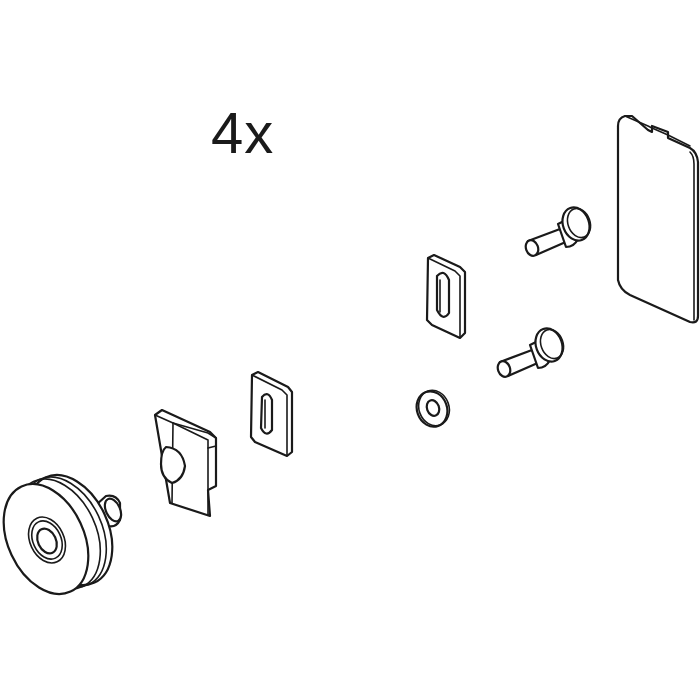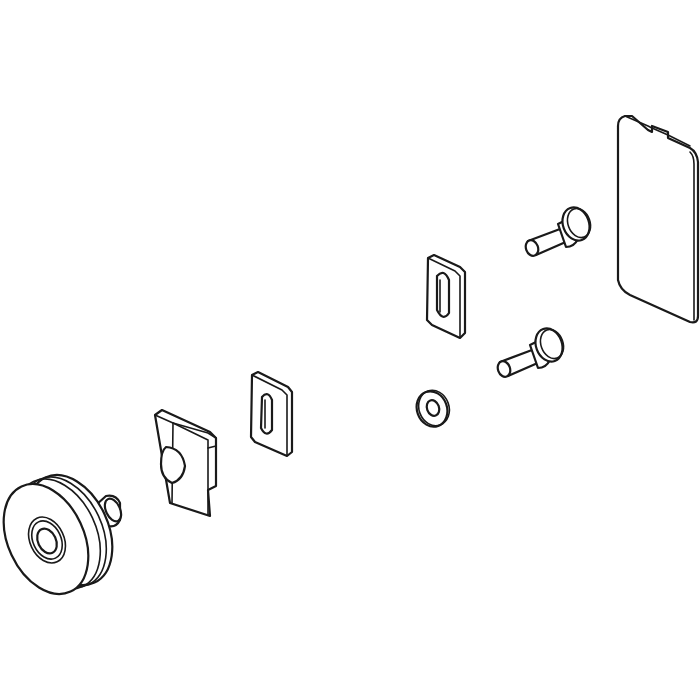--- a/index.html
+++ b/index.html
@@ -12,20 +12,21 @@
     }
     svg { position: absolute; left: 0; top: 0; }
     .ln { fill: #ffffff; stroke: #1a1a1a; stroke-width: 2.2; stroke-linejoin: round; stroke-linecap: round; }
     .ln-thin { fill: none; stroke: #1a1a1a; stroke-width: 1.6; stroke-linejoin: round; stroke-linecap: round; }
   </style>
 </head>
 <body>
 
 <div class="canvas">
 
+  <div class="qty-label">4x</div>
 
   <svg width="700" height="700" viewBox="0 0 700 700">
 
     <g>
 
       <path class="ln" d="M96,505 L106,496 Q116,494 120,503 L120,520 Q116,528 108,526 Z"></path>
       <ellipse class="ln" cx="113" cy="510" rx="7" ry="12" transform="rotate(-25 113 510)"></ellipse>
 
       <ellipse class="ln" cx="70" cy="530" rx="38" ry="58" transform="rotate(-25 70 530)"></ellipse>
       <ellipse class="ln-thin" cx="64" cy="532" rx="38" ry="58" transform="rotate(-25 64 532)"></ellipse>

